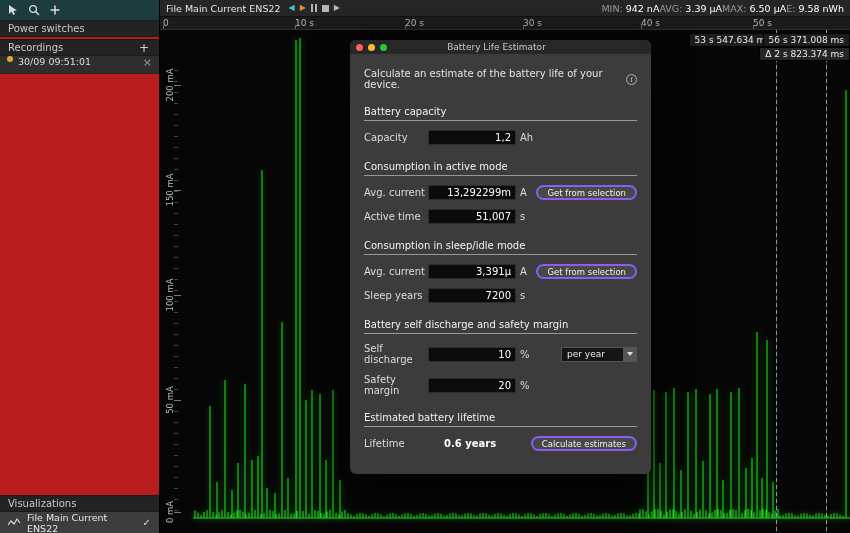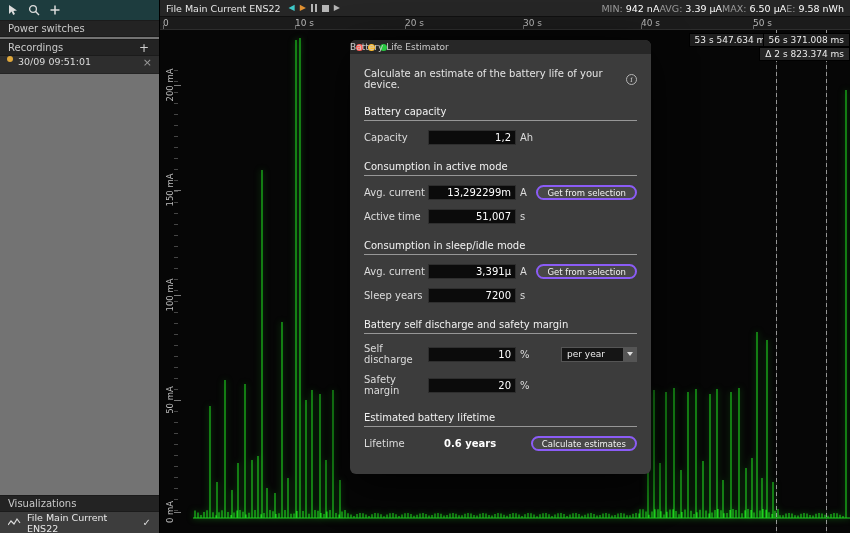--- a/index.html
+++ b/index.html
@@ -1,20 +1,20 @@
 <!DOCTYPE html>
 <html style="--green: #1fd41f; --toolbar-teal: #1d3c3e; --t-red: #ff5f57; --t-yellow: #febc2e; --t-green: #28c840; --rec-dot: #e0a83c; --pan-left: #3ec8c8; --pan-right: #e09030;"><head>
 <meta charset="utf-8">
 <style>
   html,body{margin:0;padding:0;background:#111;font-family:"DejaVu Sans",sans-serif;}
   *{box-sizing:border-box;}
   .app{position:relative;width:850px;height:533px;overflow:hidden;background:#060606;display:flex;}
 
   
-  .sidebar{width:160px;height:533px;background:#737373;display:flex;flex-direction:column;border-right:1px solid #000;flex:0 0 160px;}
+  .sidebar{width:160px;height:533px;background:#b91c1c;display:flex;flex-direction:column;border-right:1px solid #000;flex:0 0 160px;}
   .sb-toolbar{height:20px;background:var(--toolbar-teal,#1d3c3e);display:flex;align-items:center;gap:3px;padding:0 4px;}
   .sb-tool{width:18px;height:16px;display:flex;align-items:center;justify-content:center;cursor:pointer;}
   .sb-header{height:17px;padding:0 8px;background:#232323;color:#c9c9c9;font-size:10px;display:flex;align-items:center;justify-content:space-between;border-bottom:1px solid #1b1b1b;border-top:1px solid #1b1b1b;}
   .sb-header .plus{color:#cfcfcf;font-size:12px;cursor:pointer;padding:0 2px;}
   .rec-item{height:18px;background:#2e2e2e;display:flex;gap:5px;padding:0 7px;font-size:9.5px;color:#dcdcdc;border-bottom:1px solid #242424;cursor:pointer;}
   .rec-dot{width:6px;height:6px;border-radius:50%;background:var(--rec-dot,#e0a83c);flex:0 0 6px;}
   .rec-close{margin-left:auto;color:#9a9a9a;font-size:11px;cursor:pointer;}
   .sb-spacer{flex:1;}
   .viz-item{height:21px;background:#3d3d3d;display:flex;align-items:center;gap:6px;padding:0 8px;font-size:9.5px;color:#e8e8e8;cursor:pointer;}
   .viz-check{margin-left:auto;color:#dcdcdc;font-size:10px;}
@@ -52,21 +52,21 @@
   .cbox-d{top:17px;right:0;background:#262626;}
 
   
   .dialog{position:absolute;left:350px;top:40px;width:301px;z-index:20;border-radius:6px;box-shadow:0 12px 42px rgba(0,0,0,.75);background:#3c3c3c;font-size:10px;color:#ddd;}
   .dlg-titlebar{position:relative;height:14px;background:#272727;border-radius:6px 6px 0 0;display:flex;align-items:center;padding:0 6px;}
   .traffic{display:flex;gap:5px;}
   .tl{width:7px;height:7px;border-radius:50%;cursor:pointer;}
   .tl.red{background:var(--t-red,#ff5f57);}
   .tl.yellow{background:var(--t-yellow,#febc2e);}
   .tl.green{background:var(--t-green,#28c840);}
-  .dlg-title{position:absolute;left:0;right:8px;font-size:9px;color:#c9c9c9;pointer-events:none;}
+  .dlg-title{position:absolute;left:0;right:8px;text-align:center;font-size:9px;color:#c9c9c9;pointer-events:none;}
   .dlg-body{padding:10px 14px 14px 14px;}
   .dlg-desc{display:flex;align-items:center;gap:8px;color:#e4e4e4;margin:4px 0 2px 0;}
   .info-ic{width:11px;height:11px;border:1px solid #b5b5b5;border-radius:50%;display:inline-flex;align-items:center;justify-content:center;font-size:8px;color:#c8c8c8;font-family:"DejaVu Serif",serif;font-style:italic;cursor:pointer;flex:0 0 11px;}
   .d-section{margin-top:16px;padding-bottom:3px;border-bottom:1px solid #979797;color:#f1f1f1;}
   .d-row{display:flex;align-items:center;margin:9px 0;position:relative;min-height:15px;}
   .d-label{width:64px;color:#dcdcdc;flex:0 0 64px;}
   .d-input{width:88px;background:#0b0b0b;border:1px solid #2e2e2e;color:#fff;font-size:10px;font-family:"DejaVu Sans",sans-serif;text-align:right;padding:1px 4px;height:15px;}
   .d-unit{margin-left:4px;color:#dcdcdc;}
   .d-btn{position:absolute;right:0;background:#484848;border:2px solid #8b5cf6;color:#f2f2f2;font-size:8.5px;font-family:"DejaVu Sans",sans-serif;border-radius:8px;padding:1px 9px;height:15px;cursor:pointer;white-space:nowrap;}
   .d-select{position:absolute;right:0;width:76px;height:15px;background:#151515;border:1px solid #555;color:#ececec;font-size:9px;display:flex;align-items:center;padding-left:5px;cursor:pointer;}

